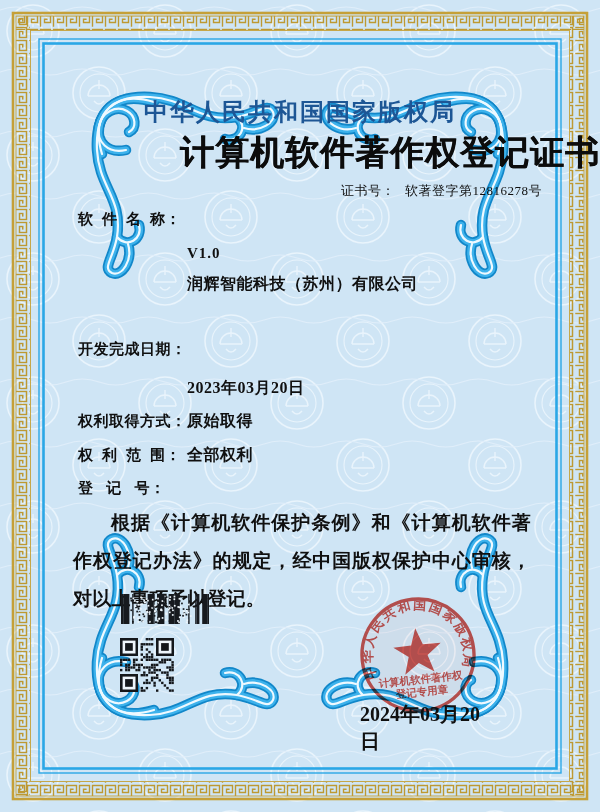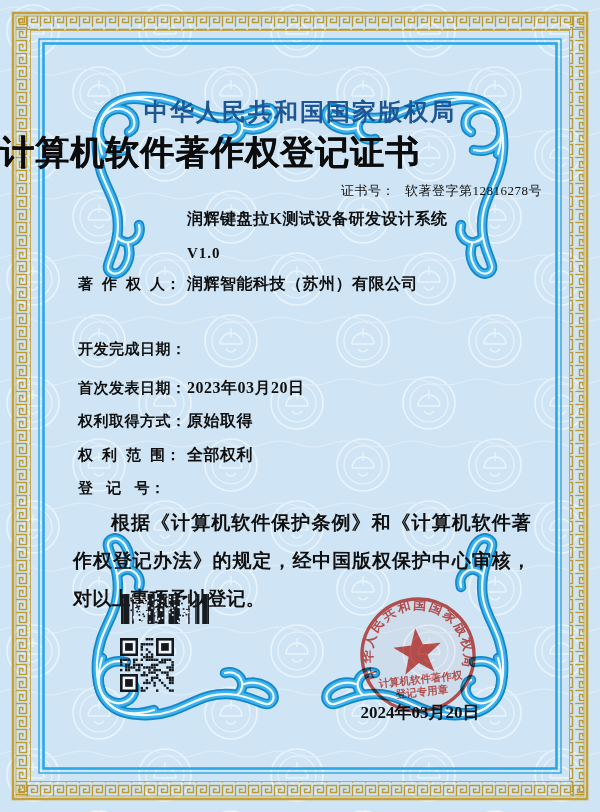--- a/index.html
+++ b/index.html
@@ -2,36 +2,36 @@
 <html><head>
 <meta charset="utf-8">
 <style>
   html,body{margin:0;padding:0}
   body{position:relative;width:600px;height:812px;overflow:hidden;background:#cfe5f5;
        font-family:"Liberation Serif","DejaVu Serif",serif;color:#101010}
   .abs{position:absolute}
   svg{display:block}
   .authority{left:0;right:0;top:96px;text-align:center;font-size:24px;font-weight:700;
              letter-spacing:2px;color:#1d5695}
-  .cert-title{left:0;right:0;top:130px;text-align:left;font-size:34px;font-weight:900;
+  .cert-title{left:0;right:0;top:130px;text-align:right;font-size:34px;font-weight:900;
               letter-spacing:1px;color:#0c0c0c;text-shadow:0.6px 0 0 #0c0c0c}
   .certno{top:182px;right:58px;font-size:13px;font-weight:400;letter-spacing:0.5px}
   .certno-gap{display:inline-block;width:10px}
   .frow{left:0;width:100%;height:24px}
   .flabel{position:absolute;left:78px;top:0;font-size:15px;font-weight:700;white-space:pre;letter-spacing:0.5px}
   .fvalue{position:absolute;left:187px;top:-1px;font-size:16px;font-weight:700;white-space:pre;letter-spacing:0.5px}
   .v2{left:187px;top:245px;font-size:15px;font-weight:700;letter-spacing:1px}
   .statement{left:73px;top:504px;width:458px;font-size:19px;font-weight:700;line-height:38px;
              text-indent:2em;text-align:justify;letter-spacing:0.2px}
   .barcode{left:121px;top:594px}
   .qr{left:120px;top:638px}
   .stamp{left:357px;top:594px;width:122px;height:122px;mix-blend-mode:multiply;opacity:0.93;
          transform:rotate(-6deg)}
   .stamp text{font-family:"Liberation Serif","DejaVu Serif",serif}
-  .issue-date{left:360px;top:701px;width:120px;text-align:center;font-size:17px;font-weight:800}
+  .issue-date{left:360px;top:701px;width:120px;text-align:left;font-size:20px;font-weight:800}
 </style>
 </head>
 <body>
 
 <svg class="abs" width="600" height="812" viewBox="0 0 600 812" aria-hidden="true">
   <defs>
     <g id="embG" fill="none" stroke="#e9f4fc" stroke-width="1.6">
       <circle r="26"></circle>
       <circle r="19" stroke-width="1.1"></circle>
       <path d="M-11 3 a11 11 0 1 1 22 0" stroke-width="1.4"></path>
@@ -104,33 +104,31 @@
 </svg>
 
 <div class="abs authority">中华人民共和国国家版权局</div>
 <div class="abs cert-title">计算机软件著作权登记证书</div>
 
 <div class="abs certno">
   <span>证书号：</span><span class="certno-gap"></span><span>软著登字第12816278号</span>
 </div>
 
 <div class="abs frow" style="top:210px">
-  <span class="fvalue">润辉键盘拉K测试设备研发设计系统</span>
+  <span class="flabel">软  件  名  称：</span>
 </div>
 <div class="abs v2">V1.0</div>
 
 <div class="abs frow" style="top:275px">
-  <span class="flabel">著  作  权  人：</span>
   <span class="fvalue">润辉智能科技（苏州）有限公司</span>
 </div>
 <div class="abs frow" style="top:340px">
   <span class="flabel">开发完成日期：</span>
 </div>
 <div class="abs frow" style="top:379px">
-  <span class="flabel">首次发表日期：</span>
   <span class="fvalue">2023年03月20日</span>
 </div>
 <div class="abs frow" style="top:412px">
   <span class="flabel">权利取得方式：</span>
   <span class="fvalue">原始取得</span>
 </div>
 <div class="abs frow" style="top:446px">
   <span class="flabel">权  利  范  围：</span>
   <span class="fvalue">全部权利</span>
 </div>

